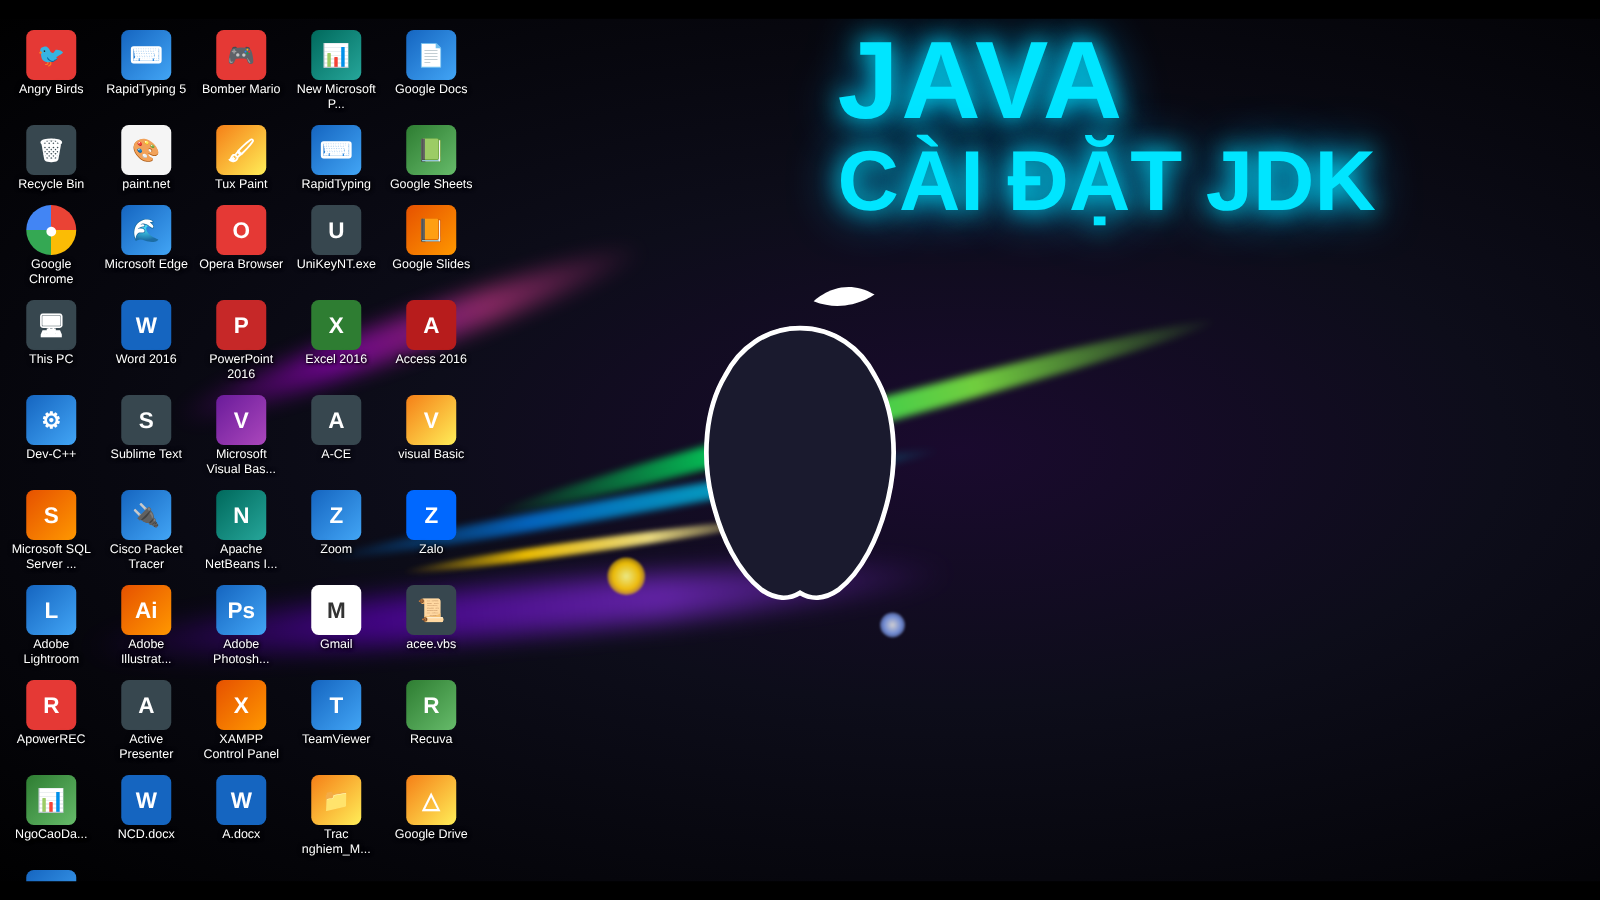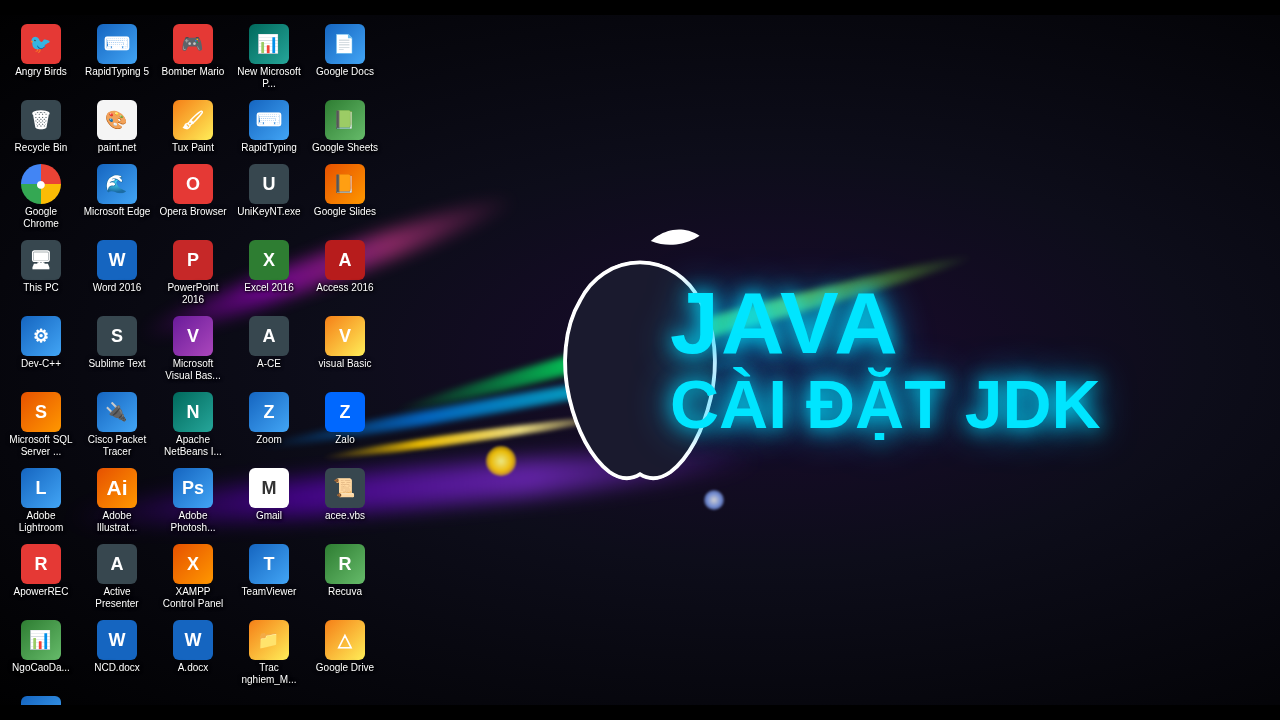--- a/index.html
+++ b/index.html
@@ -105,21 +105,20 @@
     
     .title-overlay {
       position: absolute;
       top: 0;
       right: 0;
       width: 640px;
       height: 720px;
       z-index: 3;
       display: flex;
       flex-direction: column;
-      justify-content: center;
       padding: 20px 30px;
     }
     .title-java {
       font-size: 88px;
       font-weight: 900;
       color: #00e5ff;
       text-shadow: 0 0 20px #00e5ff, 0 0 40px #00aaff;
       line-height: 1;
       letter-spacing: 2px;
     }
@@ -397,21 +396,21 @@
       </div>
       <div class="icon-item">
         <div class="icon-img ic-zalo" style="font-size: 18px; color: rgb(255, 255, 255); font-weight: bold;">Z</div>
         <div class="icon-label">Zalo</div>
       </div>
       <div class="icon-item">
         <div class="icon-img ic-blue" style="font-size: 18px; color: rgb(255, 255, 255); font-weight: bold;">L</div>
         <div class="icon-label">Adobe Lightroom</div>
       </div>
       <div class="icon-item">
-        <div class="icon-img ic-orange" style="font-size: 21px; color: rgb(255, 255, 255); font-weight: bold;">Ai</div>
+        <div class="icon-img ic-orange" style="font-size: 18px; color: rgb(255, 255, 255); font-weight: bold;">Ai</div>
         <div class="icon-label">Adobe Illustrat...</div>
       </div>
       <div class="icon-item">
         <div class="icon-img ic-blue" style="font-size: 18px; color: rgb(255, 255, 255); font-weight: bold;">Ps</div>
         <div class="icon-label">Adobe Photosh...</div>
       </div>
       <div class="icon-item">
         <div class="icon-img ic-gmail" style="font-size: 18px; color: rgb(51, 51, 51); font-weight: bold;">M</div>
         <div class="icon-label">Gmail</div>
       </div>

